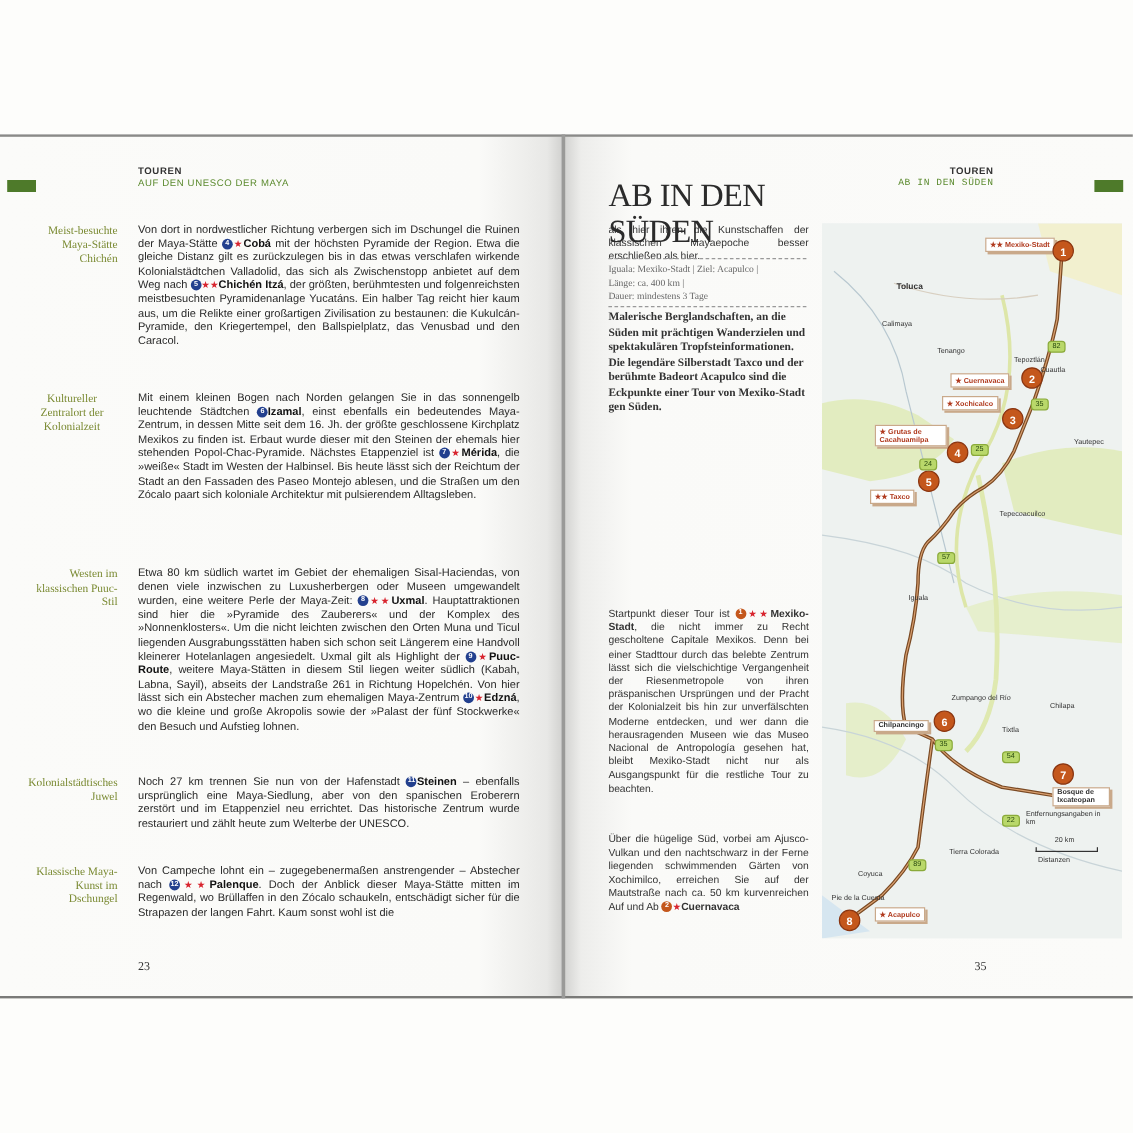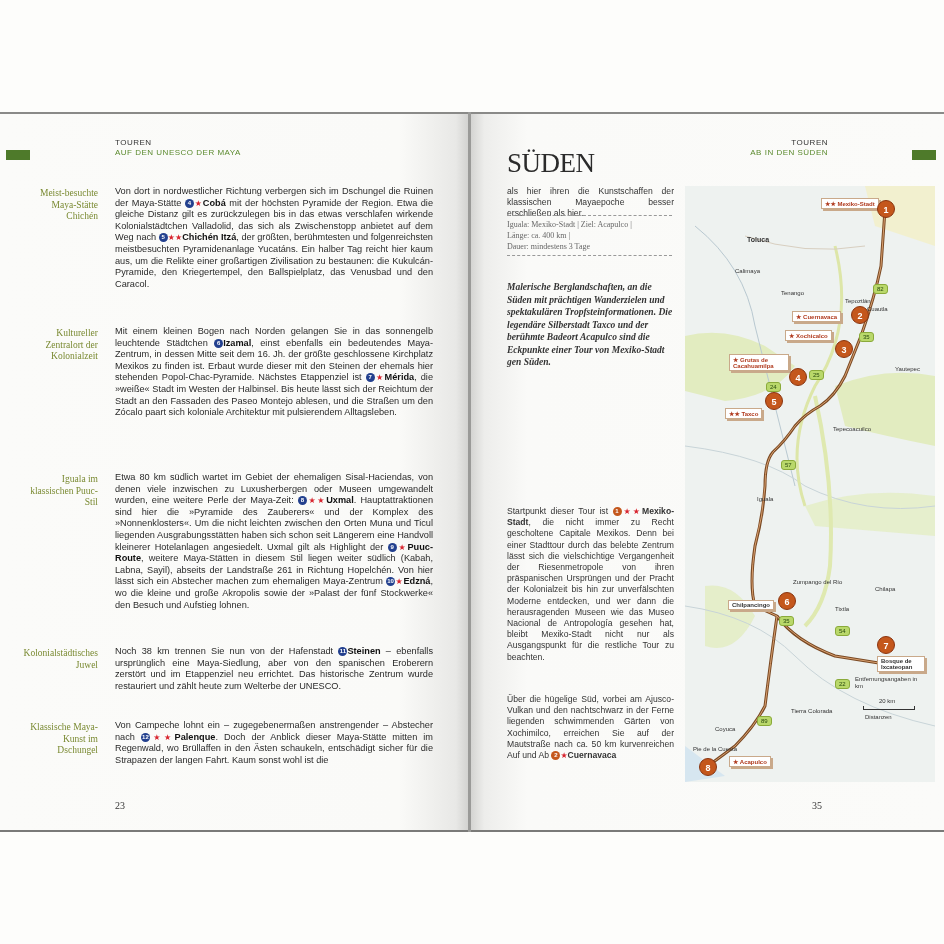--- a/index.html
+++ b/index.html
@@ -14,21 +14,21 @@
     position: absolute; top: 0; height: 720px; background: #fafaf8;
     border-top: 2px solid #8a8a88; border-bottom: 2px solid #7a7a78;
     box-sizing: border-box;
   }
   .page.left { left: 0; width: 470px; background: linear-gradient(90deg,#fbfbf9 0%,#fafaf8 85%,#e8e8e6 97%,#cfcfcd 100%); }
   .page.right { left: 470px; width: 474px; background: linear-gradient(90deg,#d2d2d0 0%,#ededeb 3%,#fafaf8 12%,#fbfbf9 100%); }
   .spine { position: absolute; left: 468px; top: 0; width: 3px; height: 720px; background: #9a9a98; }
 
   .tab-marker { position: absolute; width: 24px; height: 10px; background: #4e7a2a; }
   .running-head { position: absolute; font-size: 8px; line-height: 10px; letter-spacing: 0.5px; }
-  .running-head .rh-1 { font-weight: normal; color: #333; }
+  .running-head .rh-1 { font-weight: bold; color: #333; }
   .running-head .rh-2 { color: #5b8a2e; }
   .margin-note {
     position: absolute; left: 22px; width: 76px; text-align: right;
     font-family: "Liberation Serif", serif; font-size: 9.5px; line-height: 11.5px; color: #7a8a32;
   }
   .body-text {
     position: absolute; left: 115px; width: 318px;
     font-size: 9.2px; line-height: 11.6px; color: #2a2a2a; text-align: justify;
   }
   .body-text b { color: #111; }
@@ -47,22 +47,22 @@
   .rp-title {
     position: absolute; left: 507px; top: 148px; font-family: "Liberation Serif", serif;
     font-size: 27px; line-height: 30px; color: #2b2b2b; letter-spacing: -0.5px;
   }
   .info-box {
     position: absolute; left: 507px; top: 215px; width: 165px;
     border-top: 1px dashed #999; border-bottom: 1px dashed #999; padding: 3px 0;
     font-family: "Liberation Serif", serif; font-size: 8px; line-height: 11px; color: #666;
   }
   .intro-italic {
-    position: absolute; left: 507px; top: 281px; width: 167px;
-    font-family: "Liberation Serif", serif; font-style: italic; font-weight: bold;
+    position: absolute; left: 507px; top: 259px; width: 167px;
+    font-family: "Liberation Serif", serif; font-weight: bold;
     font-size: 9.5px; line-height: 12.5px; color: #333;
   }
 
   .map { position: absolute; left: 685px; top: 186px; width: 250px; height: 596px; overflow: hidden;
          background: #eef2f0; }
   .map svg { position: absolute; left: 0; top: 0; }
   .map-label {
     position: absolute; font-size: 6px; color: #333; white-space: nowrap;
   }
   .map-tag {
@@ -95,51 +95,52 @@
 <div class="running-head" style="left:115px; top:138px;">
   <div class="rh-1">TOUREN</div>
   <div class="rh-2">AUF DEN UNESCO DER MAYA</div>
 </div>
 
 <div class="margin-note" style="top:188px;">Meist-besuchte Maya-Stätte Chichén</div>
 <div class="body-text" style="top:186px;">
   <span>Von dort in nordwestlicher Richtung verbergen sich im Dschungel die Ruinen der Maya-Stätte </span><span class="pin">4</span><span class="star">★</span><b>Cobá</b><span> mit der höchsten Pyramide der Region. Etwa die gleiche Distanz gilt es zurückzulegen bis in das etwas verschlafen wirkende Kolonialstädtchen Valladolid, das sich als Zwischenstopp anbietet auf dem Weg nach </span><span class="pin">5</span><span class="star">★★</span><b>Chichén Itzá</b><span>, der größten, berühmtesten und folgenreichsten meistbesuchten Pyramidenanlage Yucatáns. Ein halber Tag reicht hier kaum aus, um die Relikte einer großartigen Zivilisation zu bestaunen: die Kukulcán-Pyramide, den Kriegertempel, den Ballspielplatz, das Venusbad und den Caracol.</span>
 </div>
 
-<div class="margin-note" style="top:328px;">Kultureller Zentralort der Kolonialzeit</div>
+<div class="margin-note" style="top:328px;text-align:center;">Kultureller Zentralort der Kolonialzeit</div>
 <div class="body-text" style="top:326px;">
   <span>Mit einem kleinen Bogen nach Norden gelangen Sie in das sonnengelb leuchtende Städtchen </span><span class="pin">6</span><b>Izamal</b><span>, einst ebenfalls ein bedeutendes Maya-Zentrum, in dessen Mitte seit dem 16. Jh. der größte geschlossene Kirchplatz Mexikos zu finden ist. Erbaut wurde dieser mit den Steinen der ehemals hier stehenden Popol-Chac-Pyramide. Nächstes Etappenziel ist </span><span class="pin">7</span><span class="star">★</span><b>Mérida</b><span>, die »weiße« Stadt im Westen der Halbinsel. Bis heute lässt sich der Reichtum der Stadt an den Fassaden des Paseo Montejo ablesen, und die Straßen um den Zócalo paart sich koloniale Architektur mit pulsierendem Alltagsleben.</span>
 </div>
 
-<div class="margin-note" style="top:474px;">Iguala im klassischen Puuc-Stil</div>
+<div class="margin-note" style="top:474px;">Westen im klassischen Puuc-Stil</div>
 <div class="body-text" style="top:472px;">
   <span>Etwa 80 km südlich wartet im Gebiet der ehemaligen Sisal-Haciendas, von denen viele inzwischen zu Luxusherbergen oder Museen umgewandelt wurden, eine weitere Perle der Maya-Zeit: </span><span class="pin">8</span><span class="star">★★</span><b>Uxmal</b><span>. Hauptattraktionen sind hier die »Pyramide des Zauberers« und der Komplex des »Nonnenklosters«. Um die nicht leichten zwischen den Orten Muna und Ticul liegenden Ausgrabungsstätten haben sich schon seit Längerem eine Handvoll kleinerer Hotelanlagen angesiedelt. Uxmal gilt als Highlight der </span><span class="pin">9</span><span class="star">★</span><b>Puuc-Route</b><span>, weitere Maya-Stätten in diesem Stil liegen weiter südlich (Kabah, Labna, Sayil), abseits der Landstraße 261 in Richtung Hopelchén. Von hier lässt sich ein Abstecher machen zum ehemaligen Maya-Zentrum </span><span class="pin">10</span><span class="star">★</span><b>Edzná</b><span>, wo die kleine und große Akropolis sowie der »Palast der fünf Stockwerke« den Besuch und Aufstieg lohnen.</span>
 </div>
 
 <div class="margin-note" style="top:648px;">Kolonialstädtisches Juwel</div>
 <div class="body-text" style="top:646px;">
-  <span>Noch 38 km trennen Sie nun von der Hafenstadt </span><span class="pin">11</span><b>Steinen</b><span> – ebenfalls ursprünglich eine Maya-Siedlung, aber von den spanischen Eroberern zerstört und im Etappenziel neu errichtet. Das historische Zentrum wurde restauriert und zählt heute zum Welterbe der UNESCO.</span>
+  <span>Noch 27 km trennen Sie nun von der Hafenstadt </span><span class="pin">11</span><b>Steinen</b><span> – ebenfalls ursprünglich eine Maya-Siedlung, aber von den spanischen Eroberern zerstört und im Etappenziel neu errichtet. Das historische Zentrum wurde restauriert und zählt heute zum Welterbe der UNESCO.</span>
 </div>
 
 <div class="margin-note" style="top:722px;">Klassische Maya-Kunst im Dschungel</div>
 <div class="body-text" style="top:720px;">
-  <span>Von Campeche lohnt ein – zugegebenermaßen anstrengender – Abstecher nach </span><span class="pin">12</span><span class="star">★★</span><b>Palenque</b><span>. Doch der Anblick dieser Maya-Stätte mitten im Regenwald, wo Brüllaffen in den Ästen schaukeln, entschädigt sicher für die Strapazen der langen Fahrt. Kaum sonst wohl ist die</span>
+  <span>Von Campeche lohnt ein – zugegebenermaßen anstrengender – Abstecher nach </span><span class="pin">12</span><span class="star">★★</span><b>Palenque</b><span>. Doch der Anblick dieser Maya-Stätte mitten im Regenwald, wo Brüllaffen in den Zócalo schaukeln, entschädigt sicher für die Strapazen der langen Fahrt. Kaum sonst wohl ist die</span>
 </div>
 
 <div class="page-num" style="left:115px; top:800px;">23</div>
 
 <div class="running-head" style="left:720px; top:138px; text-align:right; width:108px;">
   <div class="rh-1">TOUREN</div>
-  <div class="rh-2" style="color:#5b8a2e;">AB IN DEN SÜDEN</div>
+  <div class="rh-2" style="color:#5b8a2e;font-family:Liberation Mono, monospace;">AB IN DEN SÜDEN</div>
 </div>
 <div class="tab-marker" style="left:912px; top:150px;"></div>
 
 <div class="rp-text" style="left:507px; top:186px; width:167px;">als hier ihren die Kunstschaffen der klassischen Mayaepoche besser erschließen als hier.</div>
 
 <div class="rp-title">
+  <div>AB IN DEN</div>
   <div>SÜDEN</div>
 </div>
 
 <div class="info-box">
   <div>Iguala: Mexiko-Stadt | Ziel: Acapulco |</div>
   <div>Länge: ca. 400 km |</div>
   <div>Dauer: mindestens 3 Tage</div>
 </div>
 
 <div class="intro-italic">Malerische Berglandschaften, an die Süden mit prächtigen Wanderzielen und spektakulären Tropfsteinformationen. Die legendäre Silberstadt Taxco und der berühmte Badeort Acapulco sind die Eckpunkte einer Tour von Mexiko-Stadt gen Süden.</div>

